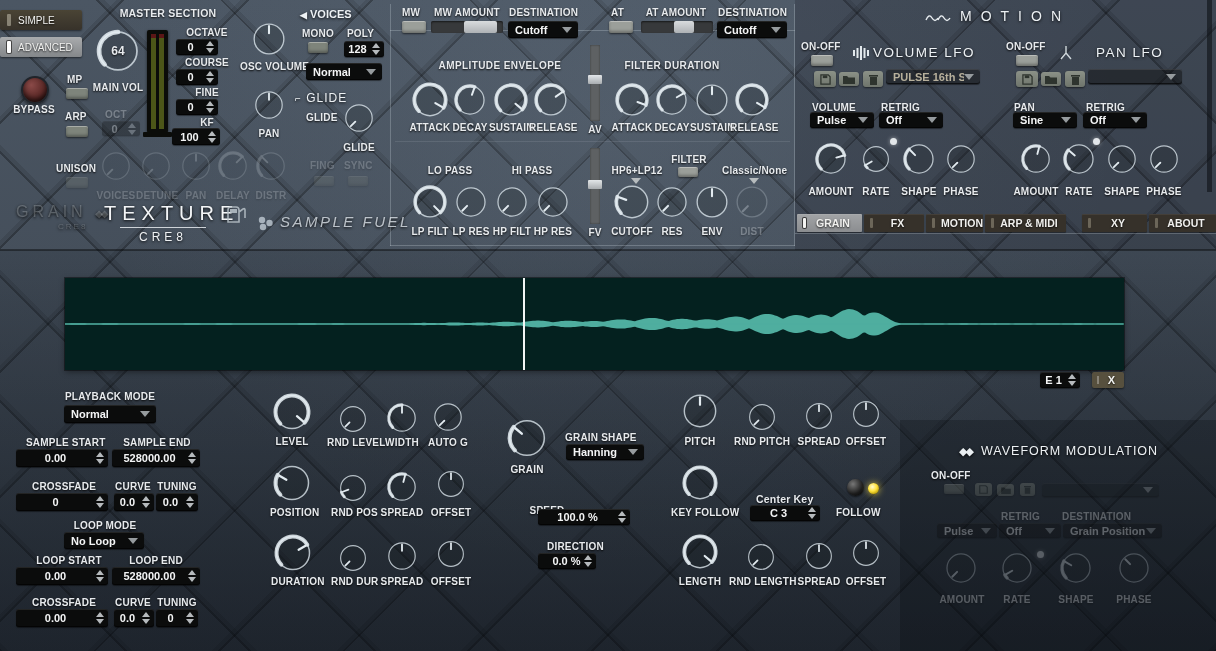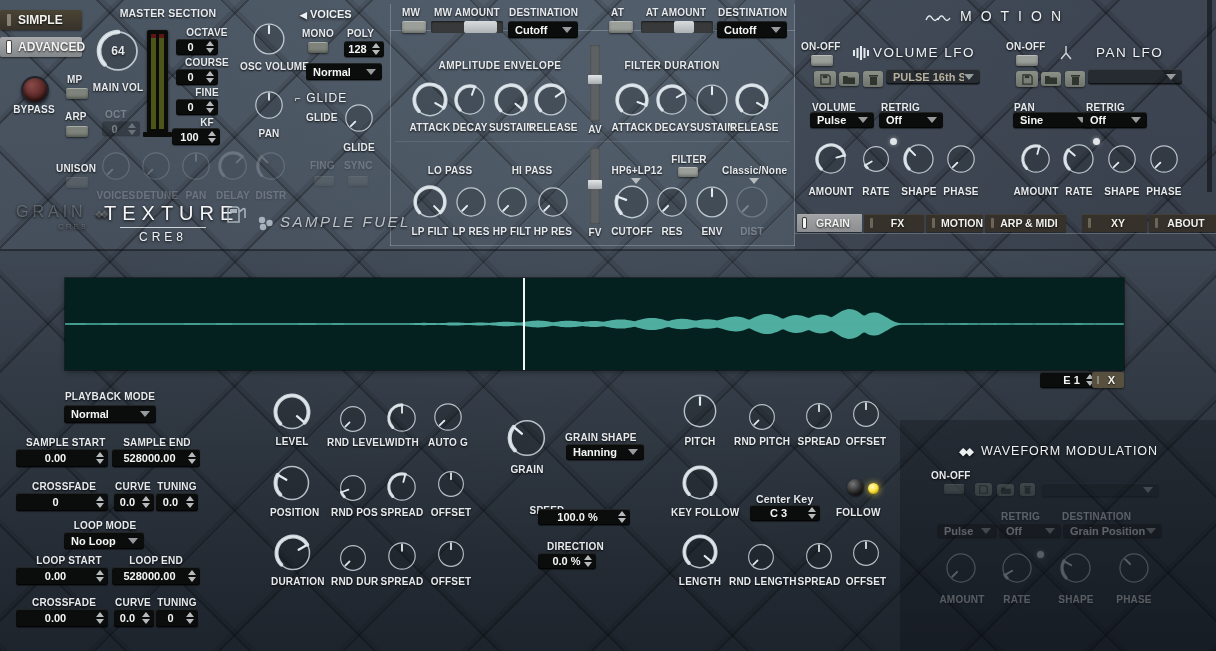--- a/index.html
+++ b/index.html
@@ -48,21 +48,21 @@
        box-shadow:0 0 0 1px rgba(0,0,0,.4), 0 2px 6px rgba(0,0,0,.4);}
   .playhead{position:absolute;top:0;bottom:0;width:2px;background:#f2f5f4;}
   .ball{position:absolute;border-radius:50%;background:radial-gradient(circle at 35% 30%,#777,#1c1c1c 60%,#000);box-shadow:0 1px 2px rgba(0,0,0,.6);}
   .led-y{position:absolute;border-radius:50%;background:radial-gradient(circle at 40% 35%,#fffbcf,#ffe23a 45%,#a88c00 85%);box-shadow:0 0 7px rgba(255,226,74,.8);}
   .bypass{position:absolute;width:24px;height:24px;border-radius:50%;
        background:radial-gradient(circle at 35% 30%,#8a4a48,#5d2a28 55%,#2c1110 95%);
        border:2px solid #20242a;box-shadow:inset 0 -3px 5px rgba(0,0,0,.6),0 2px 3px rgba(0,0,0,.5);}
   .btn-sa{position:absolute;left:0;width:82px;height:20px;display:flex;align-items:center;gap:7px;border-radius:2px;
        box-shadow:0 1px 2px rgba(0,0,0,.5);}
   .btn-sa .ind{width:4px;height:12px;margin-left:7px;border-radius:1px;flex:none;}
-  .btn-sa .tl{font-weight:bold;font-size:12px;color:#f2f2f0;text-shadow:0 1px 2px rgba(0,0,0,.8);}
+  .btn-sa .tl{font-weight:normal;font-size:10px;color:#f2f2f0;text-shadow:0 1px 2px rgba(0,0,0,.8);}
   .meter{position:absolute;left:147px;top:30px;width:21px;height:103px;background:#0b0c09;border-radius:2px;box-shadow:0 1px 3px rgba(0,0,0,.6);}
   .meter .bar{position:absolute;top:4px;bottom:4px;width:5px;background:linear-gradient(#5c1616 0 4px,#4c5618 4px);}
 </style>
 </head>
 <body>
 
 <div id="ui">
 
   <div class="ov" style="left:795px;top:0;width:421px;height:250px;background:rgba(8,12,20,.20);"></div>
   <div class="ov" style="left:0;top:250px;width:1216px;height:401px;background:linear-gradient(180deg,rgba(25,33,42,.18),rgba(8,12,18,.40));"></div>
@@ -516,21 +516,21 @@
       <svg width="9" height="11" viewBox="0 0 9 11">
         <rect x="1" y="3" width="7" height="8" fill="#2e342e"></rect>
         <rect x="0" y="1" width="9" height="1.6" fill="#2e342e"></rect>
       </svg>
     </div>
   <div class="dd" style="left:1088px;top:69px;width:94px;height:15px;background:rgba(10,12,12,.45);">
     <span class="dval"></span>
     <span class="caret"></span>
   </div>
   <div class="lbl" style="left:1014px;top:102px;">PAN</div>
-  <div class="dd" style="left:1013px;top:112px;width:80px;height:16px;">
+  <div class="dd" style="left:1013px;top:112px;width:64px;height:16px;">
     <span class="dval">Sine</span>
     <span class="caret"></span>
   </div>
   <div class="lbl" style="left:1086px;top:102px;">RETRIG</div>
   <div class="dd" style="left:1083px;top:112px;width:64px;height:16px;">
     <span class="dval">Off</span>
     <span class="caret"></span>
   </div>
   <div class="knob" style="left:1020px;top:143px;width:32px;height:32px;">
       <svg viewBox="0 0 40 40">
@@ -589,21 +589,21 @@
       <span class="tl">ABOUT</span>
     </div>
 
   <div class="wavebox">
     <svg id="wavesvg" width="1059" height="92">
         <polygon points="0,45.5 2,45.4 4,45.4 6,45.3 8,45.3 10,45.3 12,45.3 14,45.3 16,45.3 18,45.3 20,45.3 22,45.4 24,45.5 26,45.5 28,45.6 30,45.6 32,45.5 34,45.4 36,45.4 38,45.3 40,45.3 42,45.2 44,45.2 46,45.2 48,45.3 50,45.3 52,45.3 54,45.4 56,45.5 58,45.5 60,45.6 62,45.6 64,45.6 66,45.5 68,45.5 70,45.5 72,45.4 74,45.4 76,45.5 78,45.5 80,45.5 82,45.6 84,45.6 86,45.6 88,45.6 90,45.5 92,45.5 94,45.5 96,45.4 98,45.4 100,45.4 102,45.5 104,45.5 106,45.5 108,45.6 110,45.6 112,45.6 114,45.5 116,45.4 118,45.4 120,45.3 122,45.3 124,45.2 126,45.2 128,45.2 130,45.2 132,45.3 134,45.3 136,45.4 138,45.4 140,45.5 142,45.6 144,45.6 146,45.5 148,45.5 150,45.4 152,45.3 154,45.3 156,45.3 158,45.3 160,45.3 162,45.3 164,45.3 166,45.3 168,45.4 170,45.5 172,45.5 174,45.6 176,45.6 178,45.6 180,45.5 182,45.5 184,45.5 186,45.5 188,45.5 190,45.5 192,45.5 194,45.5 196,45.6 198,45.6 200,45.6 202,45.6 204,45.5 206,45.5 208,45.4 210,45.4 212,45.4 214,45.4 216,45.4 218,45.5 220,45.5 222,45.6 224,45.6 226,45.6 228,45.5 230,45.4 232,45.4 234,45.3 236,45.3 238,45.2 240,45.2 242,45.2 244,45.2 246,45.2 248,45.3 250,45.3 252,45.4 254,45.5 256,45.5 258,45.6 260,45.6 262,45.5 264,45.4 266,45.4 268,45.3 270,45.3 272,45.3 274,45.3 276,45.3 278,45.3 280,45.4 282,45.4 284,45.5 286,45.5 288,45.6 290,45.6 292,45.6 294,45.6 296,45.5 298,45.5 300,45.5 302,45.5 304,45.5 306,45.5 308,45.6 310,45.6 312,45.6 314,45.6 316,45.5 318,45.5 320,45.4 322,45.4 324,45.4 326,45.4 328,45.4 330,45.4 332,45.4 334,45.5 336,45.5 338,45.6 340,45.6 342,45.5 344,45.4 346,45.3 348,45.2 350,45.1 352,45.0 354,44.9 356,44.9 358,44.8 360,44.8 362,44.9 364,44.9 366,45.0 368,45.0 370,45.1 372,45.3 374,45.3 376,45.1 378,45.0 380,44.9 382,44.7 384,44.6 386,44.6 388,44.5 390,44.5 392,44.5 394,44.6 396,44.7 398,44.7 400,44.9 402,45.0 404,45.1 406,45.0 408,44.8 410,44.7 412,44.6 414,44.6 416,44.6 418,44.6 420,44.7 422,44.8 424,44.9 426,44.8 428,44.6 430,44.4 432,44.2 434,44.1 436,43.9 438,43.8 440,43.8 442,43.8 444,43.8 446,43.9 448,44.0 450,44.2 452,44.4 454,44.6 456,44.4 458,44.1 460,43.8 462,43.5 464,43.2 466,43.0 468,42.8 470,42.7 472,42.6 474,42.6 476,42.7 478,42.8 480,43.0 482,43.3 484,43.6 486,43.9 488,44.2 490,44.0 492,43.7 494,43.4 496,43.1 498,42.9 500,42.7 502,42.7 504,42.7 506,42.7 508,42.9 510,43.0 512,43.3 514,43.5 516,43.8 518,43.9 520,43.6 522,43.4 524,43.2 526,43.1 528,43.0 530,43.0 532,43.1 534,43.2 536,43.5 538,43.7 540,43.5 542,43.1 544,42.7 546,42.3 548,42.0 550,41.7 552,41.5 554,41.4 556,41.4 558,41.4 560,41.6 562,41.9 564,42.2 566,42.6 568,43.1 570,43.2 572,42.6 574,42.1 576,41.5 578,41.0 580,40.6 582,40.3 584,40.1 586,39.9 588,40.0 590,40.1 592,40.3 594,40.7 596,41.1 598,41.6 600,42.2 602,42.7 604,42.9 606,42.3 608,41.8 610,41.4 612,41.1 614,40.9 616,40.8 618,40.8 620,40.9 622,41.1 624,41.4 626,41.8 628,42.2 630,42.6 632,42.5 634,42.1 636,41.7 638,41.5 640,41.3 642,41.2 644,41.3 646,41.4 648,41.7 650,42.1 652,42.5 654,42.0 656,41.5 658,40.9 660,40.3 662,39.8 664,39.3 666,39.0 668,38.8 670,38.6 672,38.6 674,38.8 676,39.1 678,39.6 680,40.2 682,41.0 684,41.8 686,41.0 688,40.0 690,39.1 692,38.2 694,37.4 696,36.7 698,36.3 700,36.0 702,35.9 704,36.0 706,36.3 708,36.8 710,37.4 712,38.1 714,39.0 716,39.9 718,40.8 720,39.9 722,39.1 724,38.3 726,37.7 728,37.3 730,37.0 732,37.0 734,37.2 736,37.5 738,38.0 740,38.7 742,39.4 744,40.0 746,39.1 748,38.3 750,37.6 752,37.1 754,36.8 756,36.6 758,36.7 760,37.0 762,37.5 764,38.3 766,39.2 768,38.4 770,37.2 772,35.9 774,34.7 776,33.6 778,32.6 780,31.9 782,31.3 784,31.1 786,31.2 788,31.5 790,32.2 792,33.1 794,34.3 796,35.8 798,37.3 800,37.5 802,36.3 804,35.3 806,34.7 808,34.4 810,34.4 812,34.7 814,35.3 816,36.2 818,37.2 820,38.4 822,39.6 824,40.8 826,41.9 828,42.9 830,43.9 832,44.6 834,45.0 836,45.4 838,45.6 840,45.5 842,45.5 844,45.5 846,45.5 848,45.5 850,45.6 852,45.6 854,45.6 856,45.7 858,45.7 860,45.6 862,45.6 864,45.5 866,45.5 868,45.5 870,45.5 872,45.5 874,45.5 876,45.6 878,45.6 880,45.7 882,45.7 884,45.6 886,45.5 888,45.5 890,45.4 892,45.4 894,45.4 896,45.3 898,45.3 900,45.3 902,45.3 904,45.4 906,45.4 908,45.5 910,45.5 912,45.6 914,45.7 916,45.6 918,45.6 920,45.5 922,45.4 924,45.4 926,45.4 928,45.4 930,45.3 932,45.4 934,45.4 936,45.4 938,45.4 940,45.5 942,45.5 944,45.6 946,45.7 948,45.7 950,45.6 952,45.6 954,45.6 956,45.5 958,45.5 960,45.5 962,45.6 964,45.6 966,45.6 968,45.7 970,45.7 972,45.6 974,45.6 976,45.6 978,45.5 980,45.5 982,45.5 984,45.5 986,45.5 988,45.5 990,45.6 992,45.6 994,45.6 996,45.7 998,45.6 1000,45.6 1002,45.5 1004,45.4 1006,45.4 1008,45.4 1010,45.3 1012,45.3 1014,45.3 1016,45.3 1018,45.4 1020,45.4 1022,45.4 1024,45.5 1026,45.6 1028,45.6 1030,45.7 1032,45.6 1034,45.5 1036,45.5 1038,45.4 1040,45.4 1042,45.4 1044,45.4 1046,45.4 1048,45.4 1050,45.4 1052,45.5 1054,45.5 1056,45.5 1058,45.6 1058,46.4 1056,46.5 1054,46.5 1052,46.5 1050,46.6 1048,46.6 1046,46.6 1044,46.6 1042,46.6 1040,46.6 1038,46.6 1036,46.5 1034,46.5 1032,46.4 1030,46.3 1028,46.4 1026,46.4 1024,46.5 1022,46.6 1020,46.6 1018,46.6 1016,46.7 1014,46.7 1012,46.7 1010,46.7 1008,46.6 1006,46.6 1004,46.6 1002,46.5 1000,46.4 998,46.4 996,46.3 994,46.4 992,46.4 990,46.4 988,46.5 986,46.5 984,46.5 982,46.5 980,46.5 978,46.5 976,46.4 974,46.4 972,46.4 970,46.3 968,46.3 966,46.4 964,46.4 962,46.4 960,46.5 958,46.5 956,46.5 954,46.4 952,46.4 950,46.4 948,46.3 946,46.3 944,46.4 942,46.5 940,46.5 938,46.6 936,46.6 934,46.6 932,46.6 930,46.7 928,46.6 926,46.6 924,46.6 922,46.6 920,46.5 918,46.4 916,46.4 914,46.3 912,46.4 910,46.5 908,46.5 906,46.6 904,46.6 902,46.7 900,46.7 898,46.7 896,46.7 894,46.6 892,46.6 890,46.6 888,46.5 886,46.5 884,46.4 882,46.3 880,46.3 878,46.4 876,46.4 874,46.5 872,46.5 870,46.5 868,46.5 866,46.5 864,46.5 862,46.4 860,46.4 858,46.3 856,46.3 854,46.4 852,46.4 850,46.4 848,46.5 846,46.5 844,46.5 842,46.5 840,46.5 838,46.4 836,46.6 834,47.0 832,47.4 830,48.1 828,49.1 826,50.1 824,51.2 822,52.4 820,53.6 818,54.8 816,55.8 814,56.7 812,57.3 810,57.6 808,57.6 806,57.3 804,56.7 802,55.7 800,54.5 798,54.7 796,56.2 794,57.7 792,58.9 790,59.8 788,60.5 786,60.8 784,60.9 782,60.7 780,60.1 778,59.4 776,58.4 774,57.3 772,56.1 770,54.8 768,53.6 766,52.8 764,53.7 762,54.5 760,55.0 758,55.3 756,55.4 754,55.2 752,54.9 750,54.4 748,53.7 746,52.9 744,52.0 742,52.6 740,53.3 738,54.0 736,54.5 734,54.8 732,55.0 730,55.0 728,54.7 726,54.3 724,53.7 722,52.9 720,52.1 718,51.2 716,52.1 714,53.0 712,53.9 710,54.6 708,55.2 706,55.7 704,56.0 702,56.1 700,56.0 698,55.7 696,55.3 694,54.6 692,53.8 690,52.9 688,52.0 686,51.0 684,50.2 682,51.0 680,51.8 678,52.4 676,52.9 674,53.2 672,53.4 670,53.4 668,53.2 666,53.0 664,52.7 662,52.2 660,51.7 658,51.1 656,50.5 654,50.0 652,49.5 650,49.9 648,50.3 646,50.6 644,50.7 642,50.8 640,50.7 638,50.5 636,50.3 634,49.9 632,49.5 630,49.4 628,49.8 626,50.2 624,50.6 622,50.9 620,51.1 618,51.2 616,51.2 614,51.1 612,50.9 610,50.6 608,50.2 606,49.7 604,49.1 602,49.3 600,49.8 598,50.4 596,50.9 594,51.3 592,51.7 590,51.9 588,52.0 586,52.1 584,51.9 582,51.7 580,51.4 578,51.0 576,50.5 574,49.9 572,49.4 570,48.8 568,48.9 566,49.4 564,49.8 562,50.1 560,50.4 558,50.6 556,50.6 554,50.6 552,50.5 550,50.3 548,50.0 546,49.7 544,49.3 542,48.9 540,48.5 538,48.3 536,48.5 534,48.8 532,48.9 530,49.0 528,49.0 526,48.9 524,48.8 522,48.6 520,48.4 518,48.1 516,48.2 514,48.5 512,48.7 510,49.0 508,49.1 506,49.3 504,49.3 502,49.3 500,49.3 498,49.1 496,48.9 494,48.6 492,48.3 490,48.0 488,47.8 486,48.1 484,48.4 482,48.7 480,49.0 478,49.2 476,49.3 474,49.4 472,49.4 470,49.3 468,49.2 466,49.0 464,48.8 462,48.5 460,48.2 458,47.9 456,47.6 454,47.4 452,47.6 450,47.8 448,48.0 446,48.1 444,48.2 442,48.2 440,48.2 438,48.2 436,48.1 434,47.9 432,47.8 430,47.6 428,47.4 426,47.2 424,47.1 422,47.2 420,47.3 418,47.4 416,47.4 414,47.4 412,47.4 410,47.3 408,47.2 406,47.0 404,46.9 402,47.0 400,47.1 398,47.3 396,47.3 394,47.4 392,47.5 390,47.5 388,47.5 386,47.4 384,47.4 382,47.3 380,47.1 378,47.0 376,46.9 374,46.7 372,46.7 370,46.9 368,47.0 366,47.0 364,47.1 362,47.1 360,47.2 358,47.2 356,47.1 354,47.1 352,47.0 350,46.9 348,46.8 346,46.7 344,46.6 342,46.5 340,46.4 338,46.4 336,46.5 334,46.5 332,46.6 330,46.6 328,46.6 326,46.6 324,46.6 322,46.6 320,46.6 318,46.5 316,46.5 314,46.4 312,46.4 310,46.4 308,46.4 306,46.5 304,46.5 302,46.5 300,46.5 298,46.5 296,46.5 294,46.4 292,46.4 290,46.4 288,46.4 286,46.5 284,46.5 282,46.6 280,46.6 278,46.7 276,46.7 274,46.7 272,46.7 270,46.7 268,46.7 266,46.6 264,46.6 262,46.5 260,46.4 258,46.4 256,46.5 254,46.5 252,46.6 250,46.7 248,46.7 246,46.8 244,46.8 242,46.8 240,46.8 238,46.8 236,46.7 234,46.7 232,46.6 230,46.6 228,46.5 226,46.4 224,46.4 222,46.4 220,46.5 218,46.5 216,46.6 214,46.6 212,46.6 210,46.6 208,46.6 206,46.5 204,46.5 202,46.4 200,46.4 198,46.4 196,46.4 194,46.5 192,46.5 190,46.5 188,46.5 186,46.5 184,46.5 182,46.5 180,46.5 178,46.4 176,46.4 174,46.4 172,46.5 170,46.5 168,46.6 166,46.7 164,46.7 162,46.7 160,46.7 158,46.7 156,46.7 154,46.7 152,46.7 150,46.6 148,46.5 146,46.5 144,46.4 142,46.4 140,46.5 138,46.6 136,46.6 134,46.7 132,46.7 130,46.8 128,46.8 126,46.8 124,46.8 122,46.7 120,46.7 118,46.6 116,46.6 114,46.5 112,46.4 110,46.4 108,46.4 106,46.5 104,46.5 102,46.5 100,46.6 98,46.6 96,46.6 94,46.5 92,46.5 90,46.5 88,46.4 86,46.4 84,46.4 82,46.4 80,46.5 78,46.5 76,46.5 74,46.6 72,46.6 70,46.5 68,46.5 66,46.5 64,46.4 62,46.4 60,46.4 58,46.5 56,46.5 54,46.6 52,46.7 50,46.7 48,46.7 46,46.8 44,46.8 42,46.8 40,46.7 38,46.7 36,46.6 34,46.6 32,46.5 30,46.4 28,46.4 26,46.5 24,46.5 22,46.6 20,46.7 18,46.7 16,46.7 14,46.7 12,46.7 10,46.7 8,46.7 6,46.7 4,46.6 2,46.6 0,46.5" fill="#4fae9f"></polygon>
         <rect x="0" y="45.4" width="1059" height="1.2" fill="#4fae9f" opacity=".95"></rect>
       </svg>
     <div class="playhead" style="left:458px;"></div>
   </div>
-  <div class="box" style="left:1040px;top:372px;width:40px;height:16px;padding-left:18px;">
+  <div class="box" style="left:1040px;top:372px;width:40px;height:16px;">
     <span class="bval">E 1</span>
     <span class="spin">
         <i class="up"></i>
         <i class="dn"></i>
       </span>
   </div>
   <div style="position:absolute;left:1092px;top:372px;width:32px;height:16px;background:#57503e;border-radius:2px;display:flex;align-items:center;box-shadow:0 1px 2px rgba(0,0,0,.5);">
     <span style="width:2px;height:8px;background:rgba(255,255,255,.3);margin-left:5px;"></span>
     <span style="flex:1;text-align:center;font-weight:bold;font-size:11px;color:#f1f1ef;text-shadow:0 1px 2px rgba(0,0,0,.7);">X</span>
   </div>

